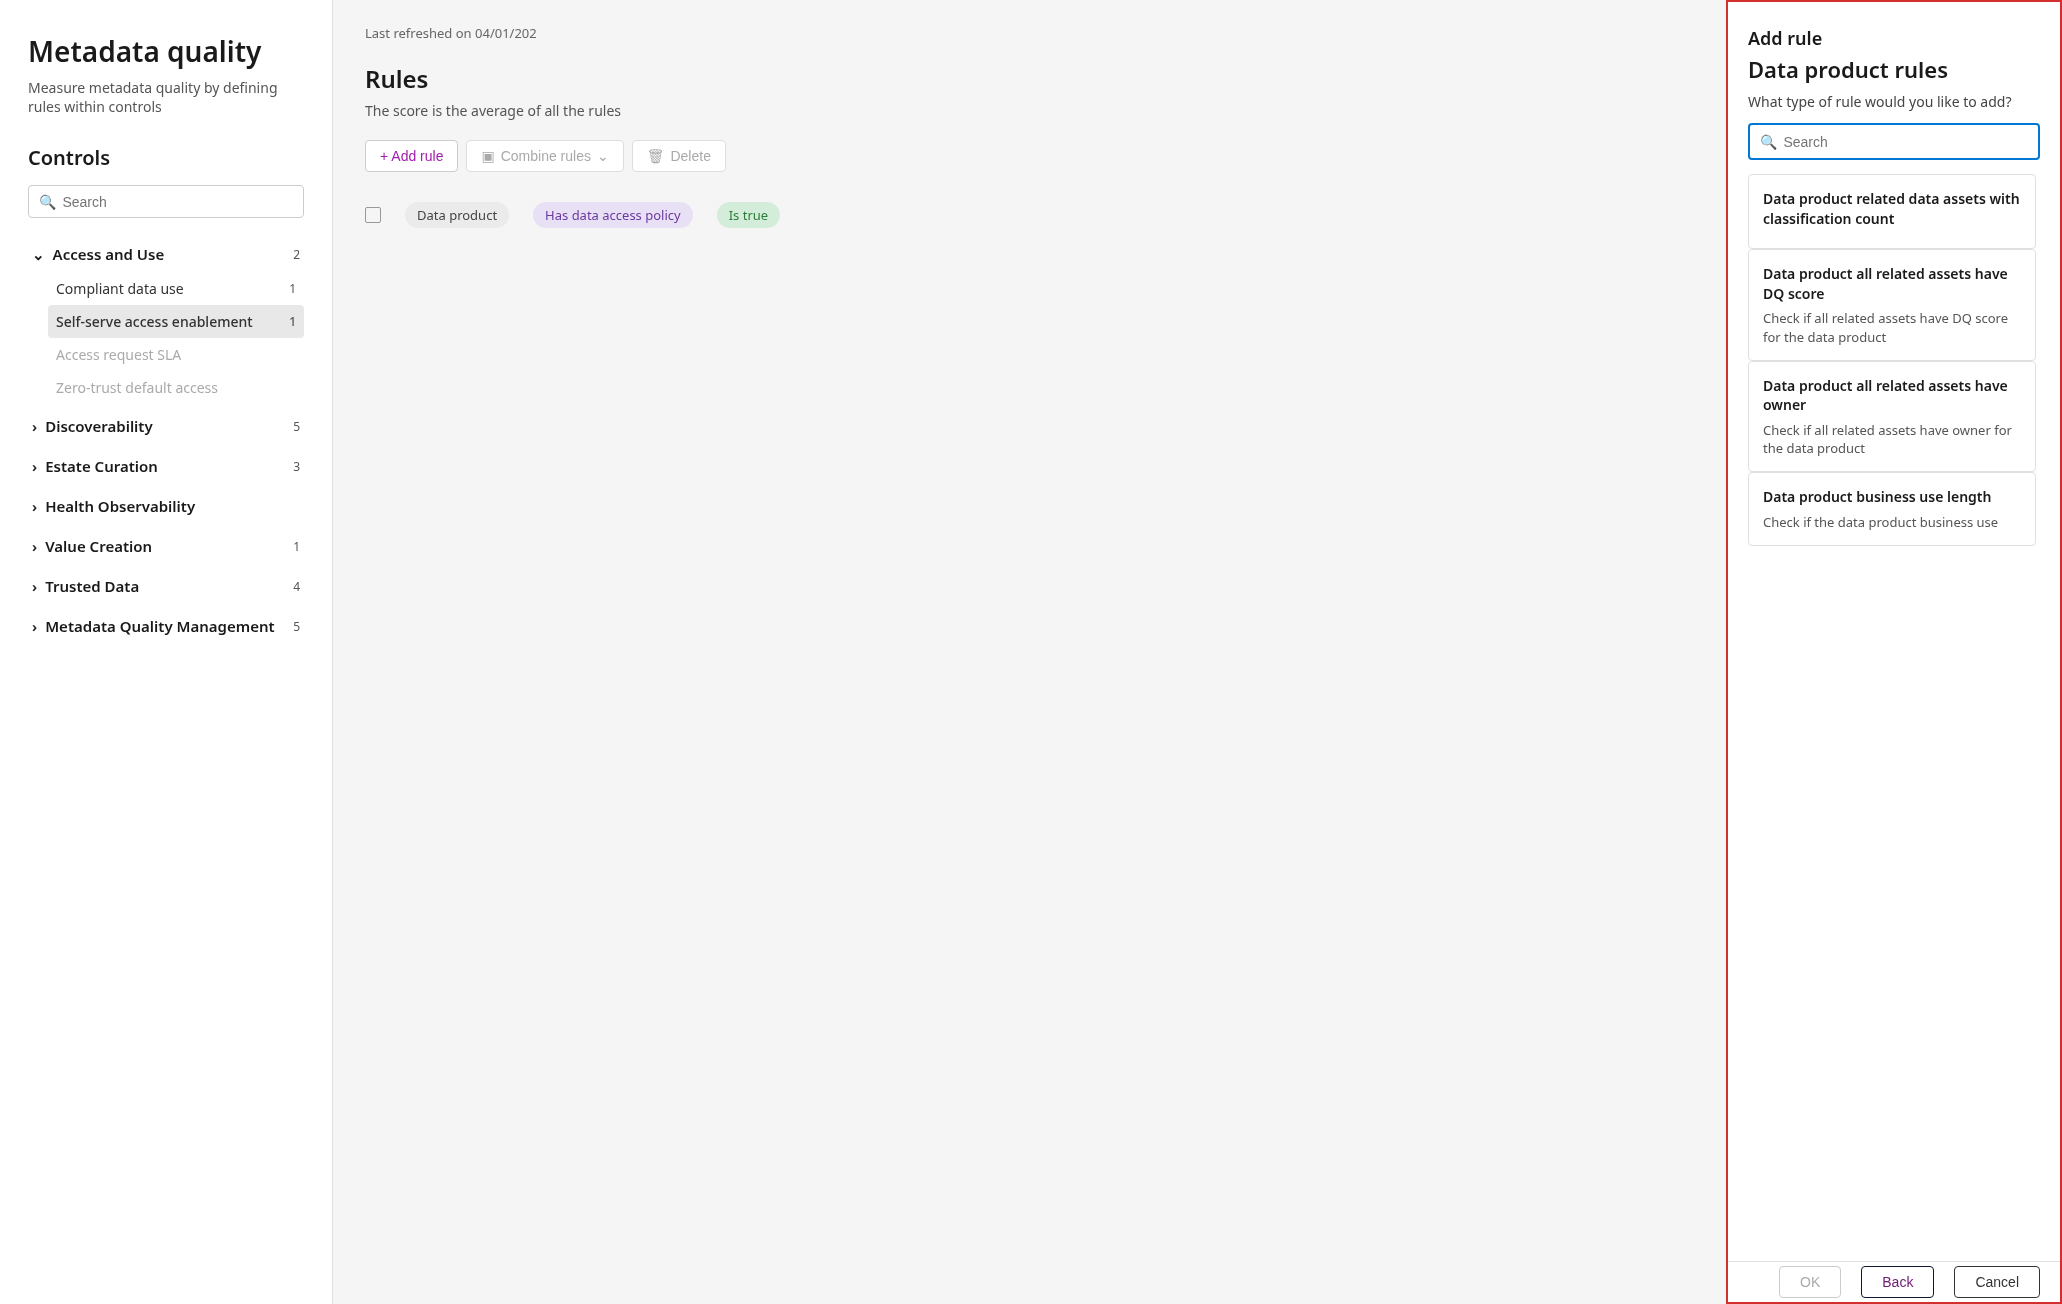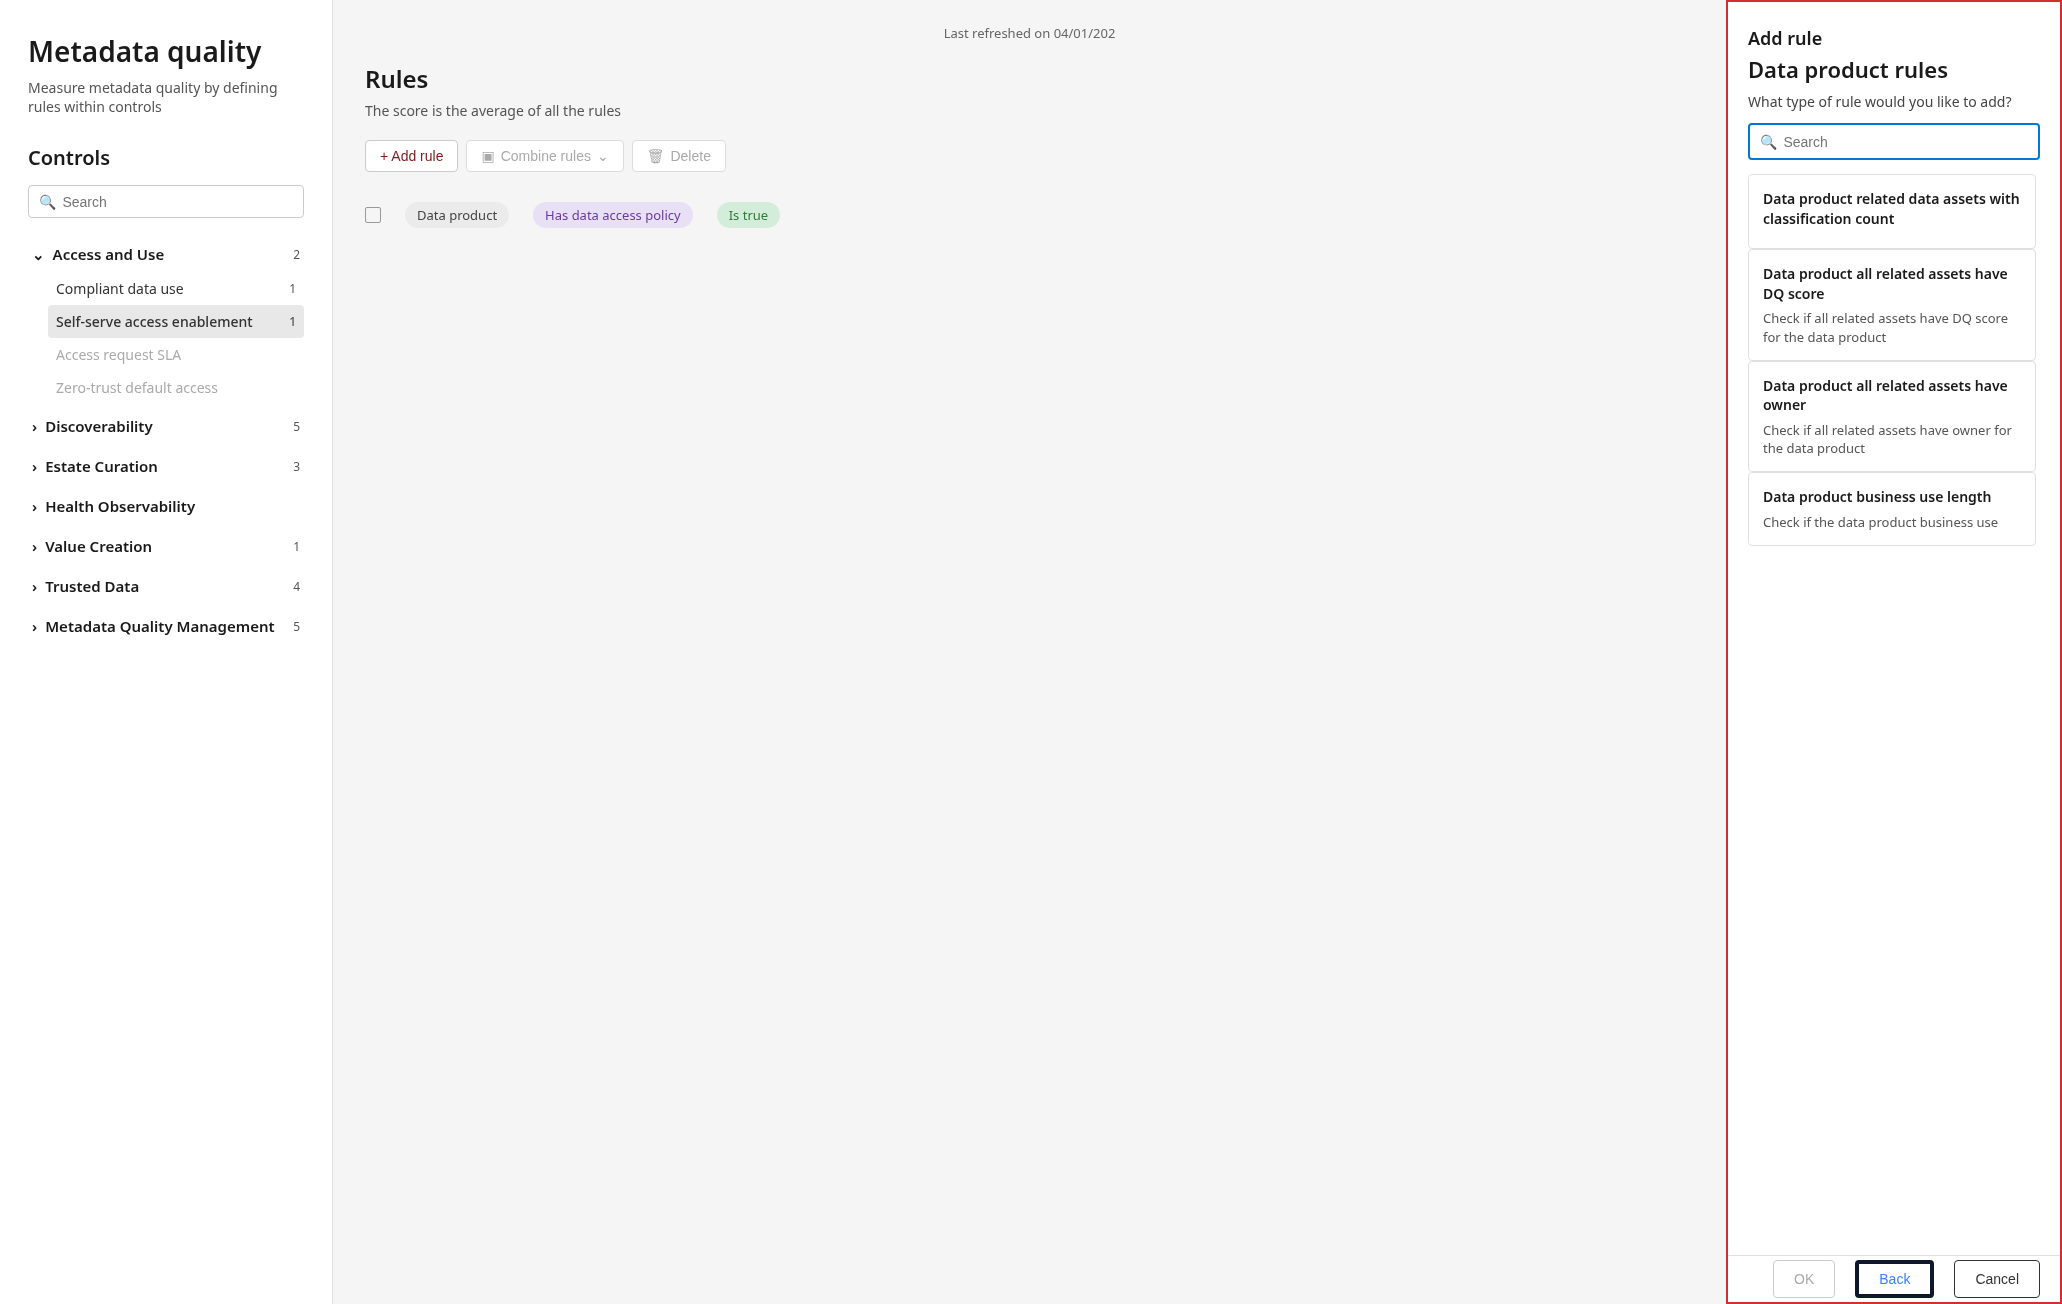--- a/index.html
+++ b/index.html
@@ -125,21 +125,21 @@
 
     
     .main-content {
       flex: 1;
       padding: 24px 32px;
       overflow-y: auto;
       position: relative;
     }
 
     .last-refreshed {
-      text-align: center;
+      text-align: left;
       font-size: 13px;
       color: #666;
       margin-bottom: 20px;
     }
 
     .rules-header {
       font-size: 24px;
       font-weight: 600;
       color: #1a1a1a;
       margin-bottom: 6px;
@@ -159,21 +159,21 @@
 
     .btn-outline {
       display: flex;
       align-items: center;
       gap: 6px;
       padding: 7px 14px;
       border: 1px solid #ccc;
       border-radius: 4px;
       background: #fff;
       font-size: 14px;
-      color: #7f1d1d;
+      color: #a21caf;
       cursor: pointer;
     }
 
     .btn-outline:disabled, .btn-outline.disabled {
       color: #aaa;
       border-color: #ddd;
       cursor: default;
     }
 
     .rule-row {
@@ -318,22 +318,22 @@
 
     .btn-ok {
       background: #fff;
       border: 1px solid #ccc;
       color: #aaa;
       cursor: default;
     }
 
     .btn-back {
       background: #fff;
-      border: 4px solid #0f172a;
-      color: #3b82f6;
+      border: 1px solid #0f172a;
+      color: #701a75;
     }
 
     .btn-cancel {
       background: #fff;
       border: 1px solid #333;
       color: #333;
     }
 
     
     .rules-list::-webkit-scrollbar {

